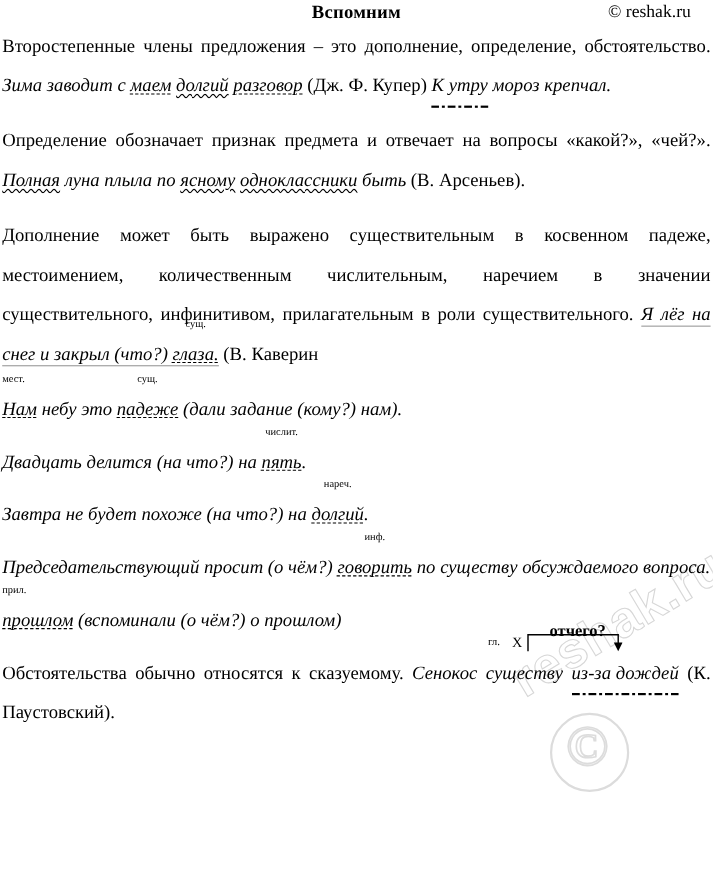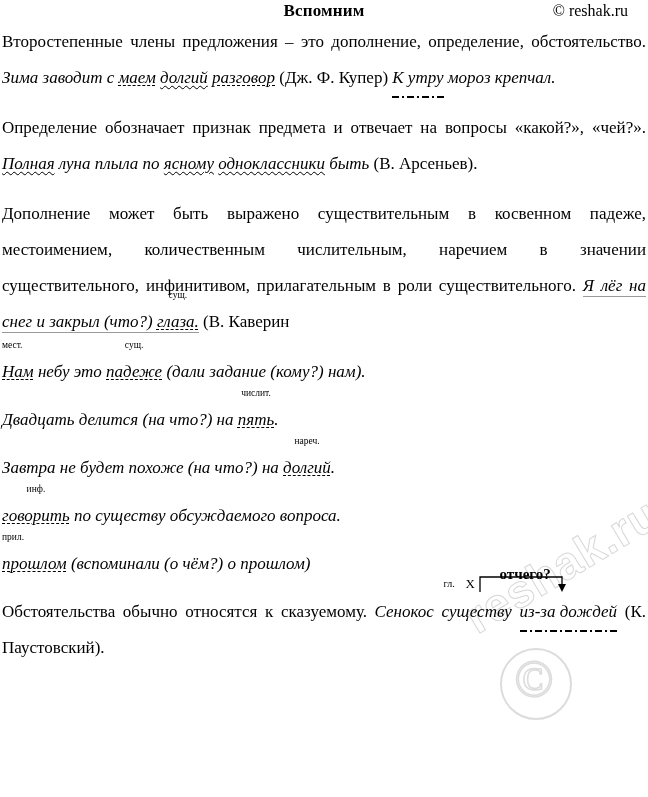--- a/index.html
+++ b/index.html
@@ -252,21 +252,21 @@
 
     <p class="example plain">
       <span>Двадцать делится (на что?) на </span><span class="pos-wrap center"><span class="pos-label">числит.</span><span class="u-dashed">пять</span></span><span>.</span>
     </p>
 
     <p class="example plain">
       <span>Завтра не будет похоже (на что?) на </span><span class="pos-wrap center"><span class="pos-label">нареч.</span><span class="u-dashed">долгий</span></span><span>.</span>
     </p>
 
     <p class="example">
-      <span class="pos-wrap center"><span class="pos-label">инф.</span><span class="u-dashed">говорить</span></span><span> по существу обсуждаемого вопроса.</span>
+      <span>Председательствующий просит (о чём?) </span><span class="pos-wrap center"><span class="pos-label">инф.</span><span class="u-dashed">говорить</span></span><span> по существу обсуждаемого вопроса.</span>
     </p>
 
     <p class="example">
       <span class="pos-wrap"><span class="pos-label">прил.</span><span class="u-dashed">прошлом</span></span><span> (вспоминали (о чём?) о прошлом)</span>
     </p>
 
     <p class="para">
       <span>Обстоятельства обычно относятся к сказуемому. </span><span class="it"><span>Сенокос </span><span class="syntax-diagram"><span class="gl-label">гл.</span><span class="x-mark">X</span><span class="q-label">отчего?</span><svg class="arrow-svg" width="88" height="22" viewBox="0 0 88 22">
               <path d="M2,20 L2,5 L84,5 L84,13" fill="none" stroke="#000" stroke-width="1.3"></path>
               <path d="M84,20 L80,12 L88,12 Z" fill="#000"></path>

